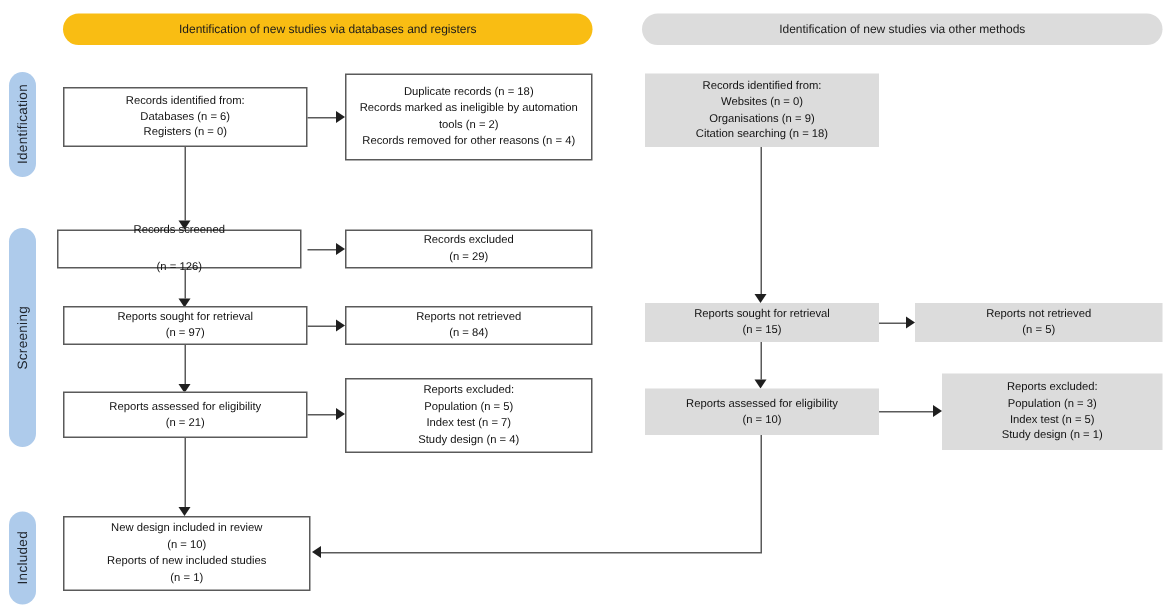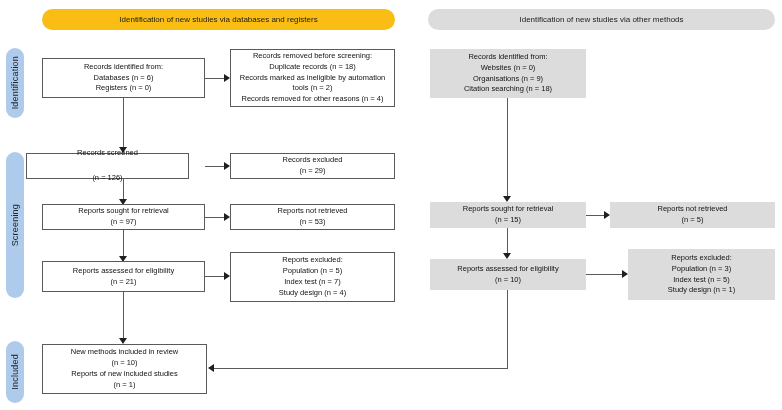--- a/index.html
+++ b/index.html
@@ -128,34 +128,33 @@
     <span>Identification of new studies via other methods</span>
   </div>
 
   <div class="node white" style="left:42px; top:58px; width:163px; height:40px;">
     <span class="line">Records identified from:</span>
     <span class="line">Databases (n = 6)</span>
     <span class="line">Registers (n = 0)</span>
   </div>
 
   <div class="node white" style="left:230px; top:49px; width:165px; height:58px;">
-    <span class="line">Records removed before screening:</span>
     <span class="line">Duplicate records (n = 18)</span>
     <span class="line">Records marked as ineligible by automation</span>
     <span class="line">tools (n = 2)</span>
     <span class="line">Records removed for other reasons (n = 4)</span>
   </div>
 
   <div class="conn h" style="left:205px; top:78px; width:19px;"></div>
   <div class="arrow right" style="left:224px; top:74px;"></div>
 
   <div class="conn v" style="left:123px; top:98px; height:49px;"></div>
   <div class="arrow down" style="left:119px; top:147px;"></div>
 
-  <div class="node white" style="left:26px; top:153px; width:163px; height:26px;gap:14px;">
+  <div class="node white" style="left:38px; top:153px; width:163px; height:26px;gap:14px;">
     <span class="line">Records screened</span>
     <span class="line">(n = 126)</span>
   </div>
 
   <div class="node white" style="left:230px; top:153px; width:165px; height:26px;justify-content:center;">
     <span class="line">Records excluded</span>
     <span class="line">(n = 29)</span>
   </div>
 
   <div class="conn h" style="left:205px; top:166px; width:19px;"></div>
@@ -164,21 +163,21 @@
   <div class="conn v" style="left:123px; top:179px; height:20px;"></div>
   <div class="arrow down" style="left:119px; top:199px;"></div>
 
   <div class="node white" style="left:42px; top:204px; width:163px; height:26px;">
     <span class="line">Reports sought for retrieval</span>
     <span class="line">(n = 97)</span>
   </div>
 
   <div class="node white" style="left:230px; top:204px; width:165px; height:26px;">
     <span class="line">Reports not retrieved</span>
-    <span class="line">(n = 53)</span>
+    <span class="line">(n = 84)</span>
   </div>
 
   <div class="conn h" style="left:205px; top:217px; width:19px;"></div>
   <div class="arrow right" style="left:224px; top:213px;"></div>
 
   <div class="conn v" style="left:123px; top:230px; height:26px;"></div>
   <div class="arrow down" style="left:119px; top:256px;"></div>
 
   <div class="node white" style="left:42px; top:261px; width:163px; height:31px;">
     <span class="line">Reports assessed for eligibility</span>
@@ -192,21 +191,21 @@
     <span class="line">Study design (n = 4)</span>
   </div>
 
   <div class="conn h" style="left:205px; top:276px; width:19px;"></div>
   <div class="arrow right" style="left:224px; top:272px;"></div>
 
   <div class="conn v" style="left:123px; top:292px; height:46px;"></div>
   <div class="arrow down" style="left:119px; top:338px;"></div>
 
   <div class="node white" style="left:42px; top:344px; width:165px; height:50px;">
-    <span class="line">New methods included in review</span>
+    <span class="line">New design included in review</span>
     <span class="line">(n = 10)</span>
     <span class="line">Reports of new included studies</span>
     <span class="line">(n = 1)</span>
   </div>
 
   <div class="node grey" style="left:430px; top:49px; width:156px; height:49px;">
     <span class="line">Records identified from:</span>
     <span class="line">Websites (n = 0)</span>
     <span class="line">Organisations (n = 9)</span>
     <span class="line">Citation searching (n = 18)</span>

